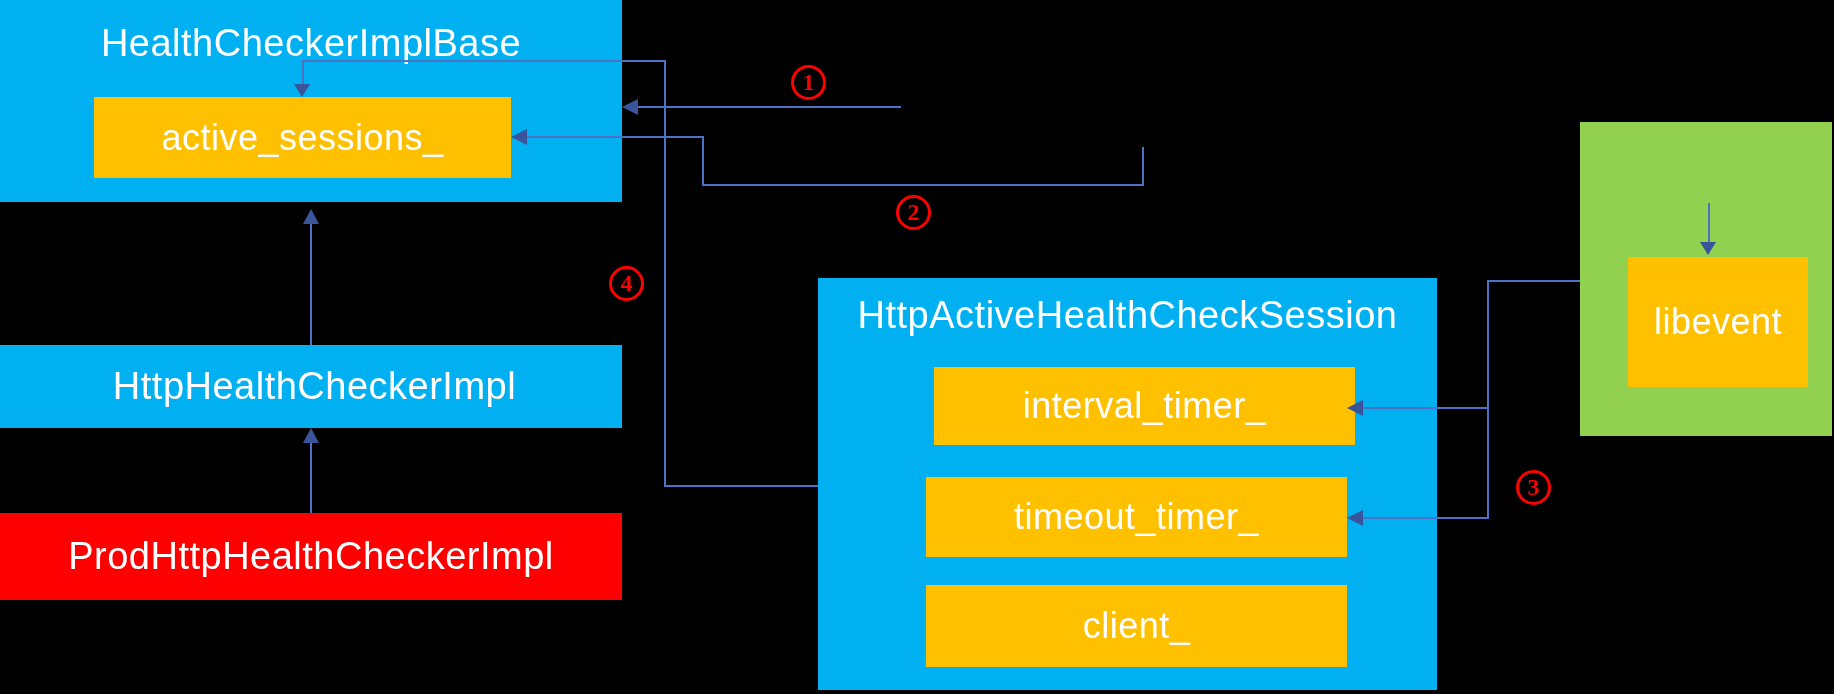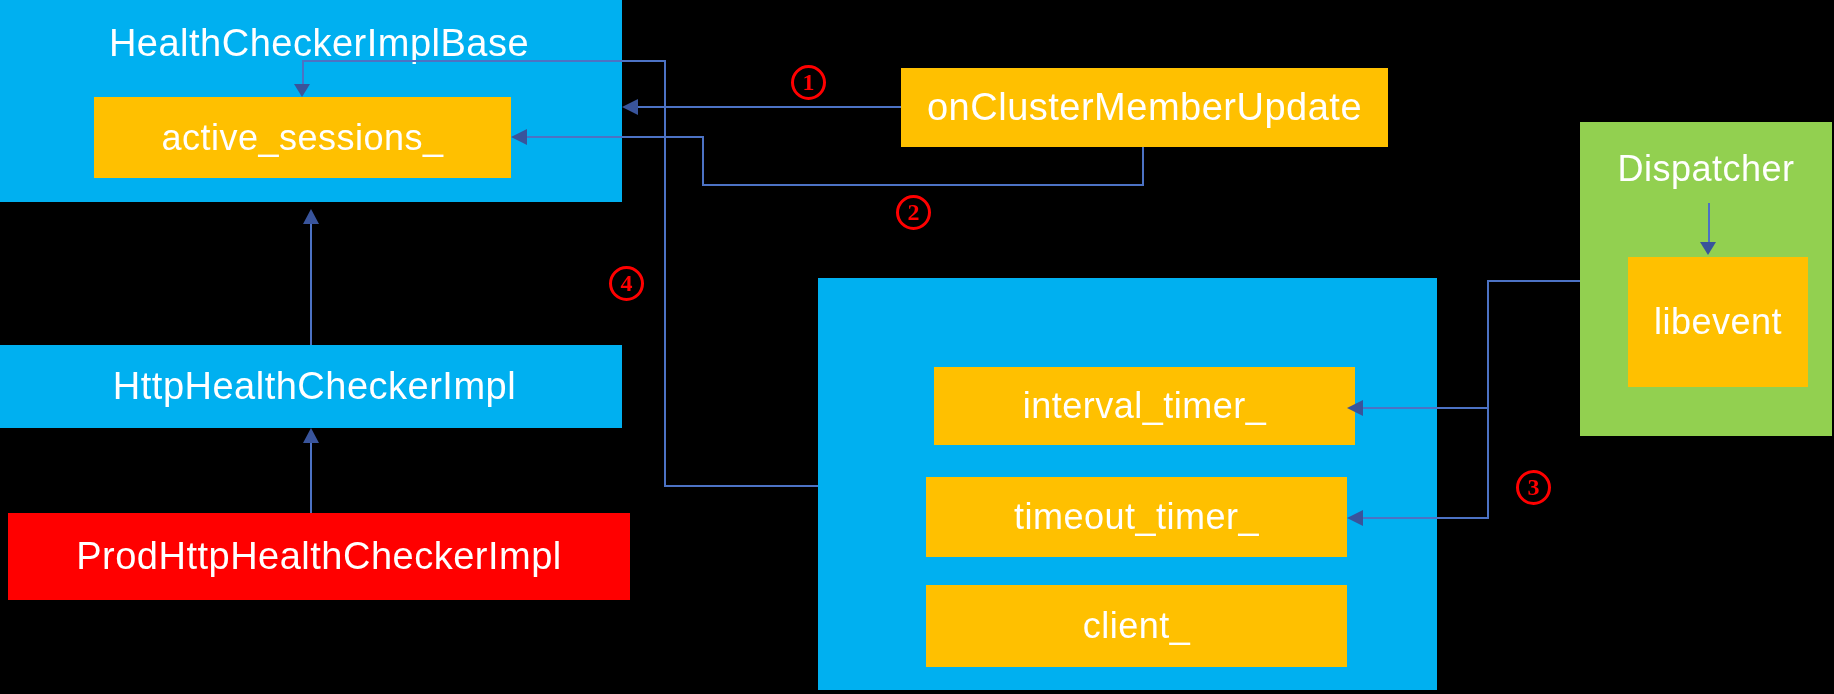--- a/index.html
+++ b/index.html
@@ -69,52 +69,49 @@
     justify-content: center;
     font-family: "Liberation Serif", "DejaVu Serif", serif;
   }
 </style>
 </head>
 <body>
 
 <div class="stage">
 
   <div class="box blue" style="left:0; top:7; width:622px; height:202px;">
-    <div class="label f38" style="top:22px;padding-left:8px;">HealthCheckerImplBase</div>
+    <div class="label f38" style="top:22px;">HealthCheckerImplBase</div>
   </div>
   <div class="box yellow member" style="left:94px; top:97px; width:417px; height:81px;">
     <span>active_sessions_</span>
   </div>
 
   <div class="box blue member" style="left:0; top:345px; width:622px; height:83px; font-size:38px;padding-left:7px;">
     <span>HttpHealthCheckerImpl</span>
   </div>
 
-  <div class="box red member" style="left:0; top:513px; width:622px; height:87px; font-size:38px;margin-left:8px;">
+  <div class="box red member" style="left:0; top:513px; width:622px; height:87px; font-size:38px;">
     <span>ProdHttpHealthCheckerImpl</span>
   </div>
 
-  <div class="box yellow member" style="left:901px; top:68px; width:487px; height:79px; font-size:38px;">
-    <span>onClusterMemberUpdate</span>
-  </div>
 
   <div class="box blue" style="left:818px; top:278px; width:619px; height:412px;">
+    <div class="label f38" style="top:16px;">HttpActiveHealthCheckSession</div>
     <div class="box yellow member" style="left:116px; top:89px; width:421px; height:78px;">
       <span>interval_timer_</span>
     </div>
     <div class="box yellow member" style="left:108px; top:307px; width:421px; height:82px;">
       <span>client_</span>
     </div>
     <div class="box yellow member" style="left:108px; top:199px; width:421px; height:80px;">
       <span>timeout_timer_</span>
     </div>
   </div>
 
   <div class="box green" style="left:1580px; top:122px; width:252px; height:314px;">
-    <div class="label f36" style="top:26px;">Dispatcher</div>
     <div class="box yellow member" style="left:48px; top:135px; width:180px; height:130px;">
       <span>libevent</span>
     </div>
   </div>
 
   <div class="line v" style="left:302px; top:60px; height:26px;"></div>
   <div class="ah down" style="left:294px; top:84px;"></div>
 
   <div class="line h" style="left:302px; top:60px; width:364px;"></div>
   <div class="line v" style="left:664px; top:60px; height:427px;"></div>

